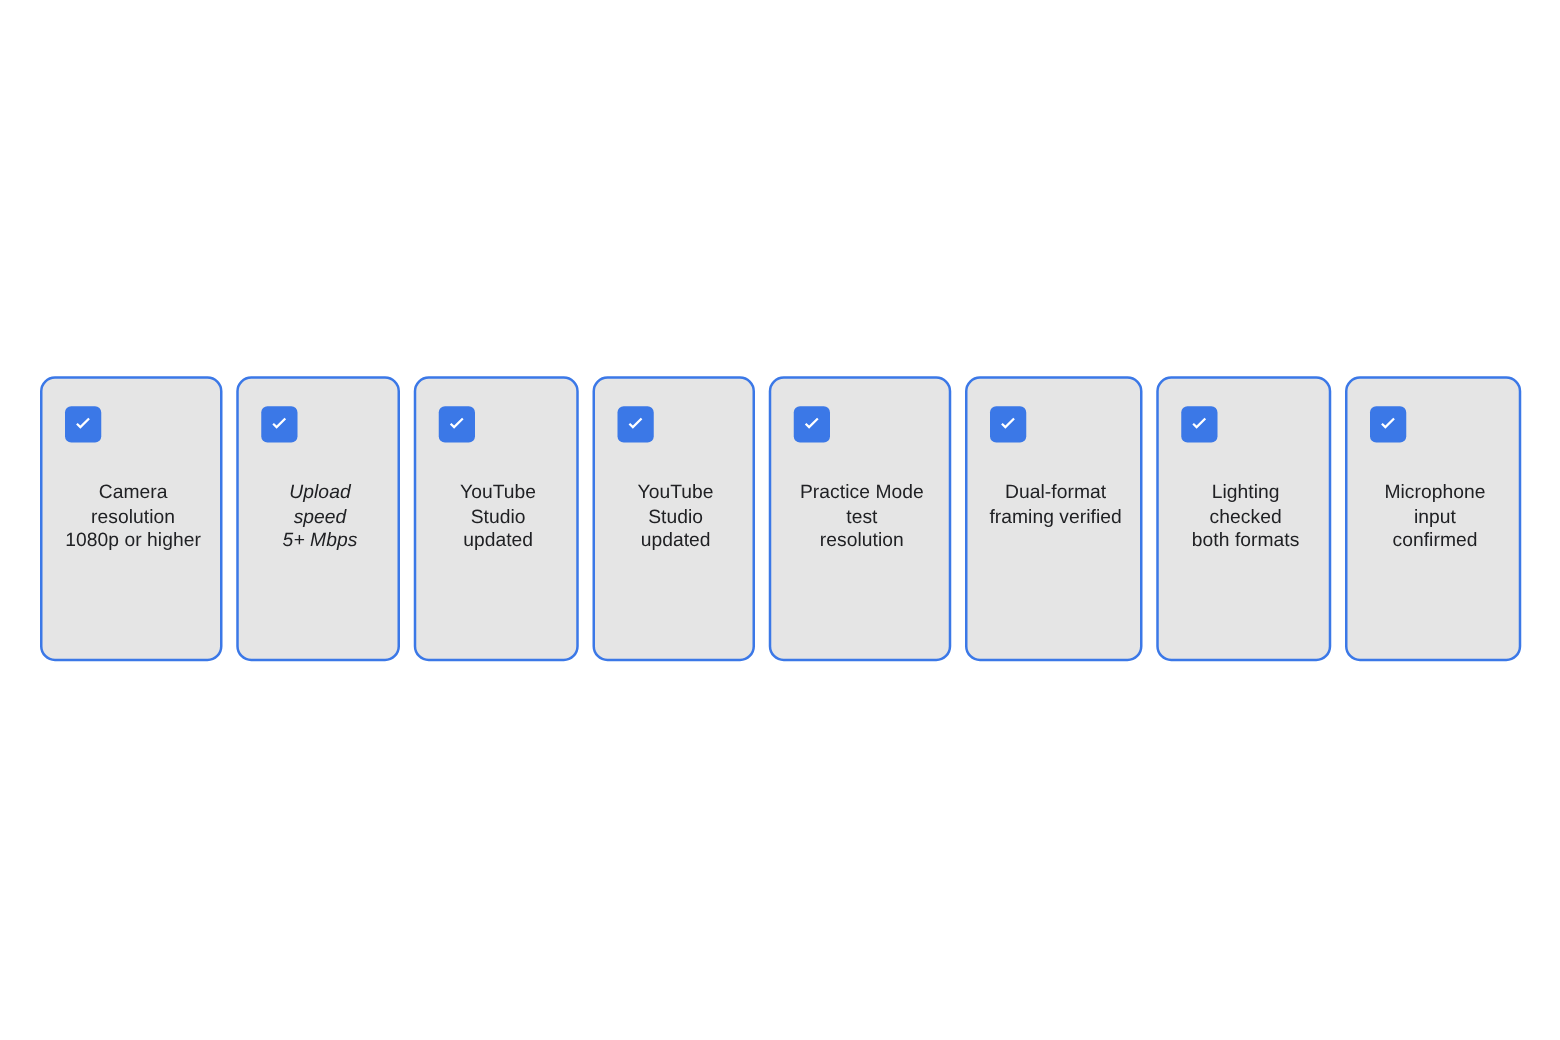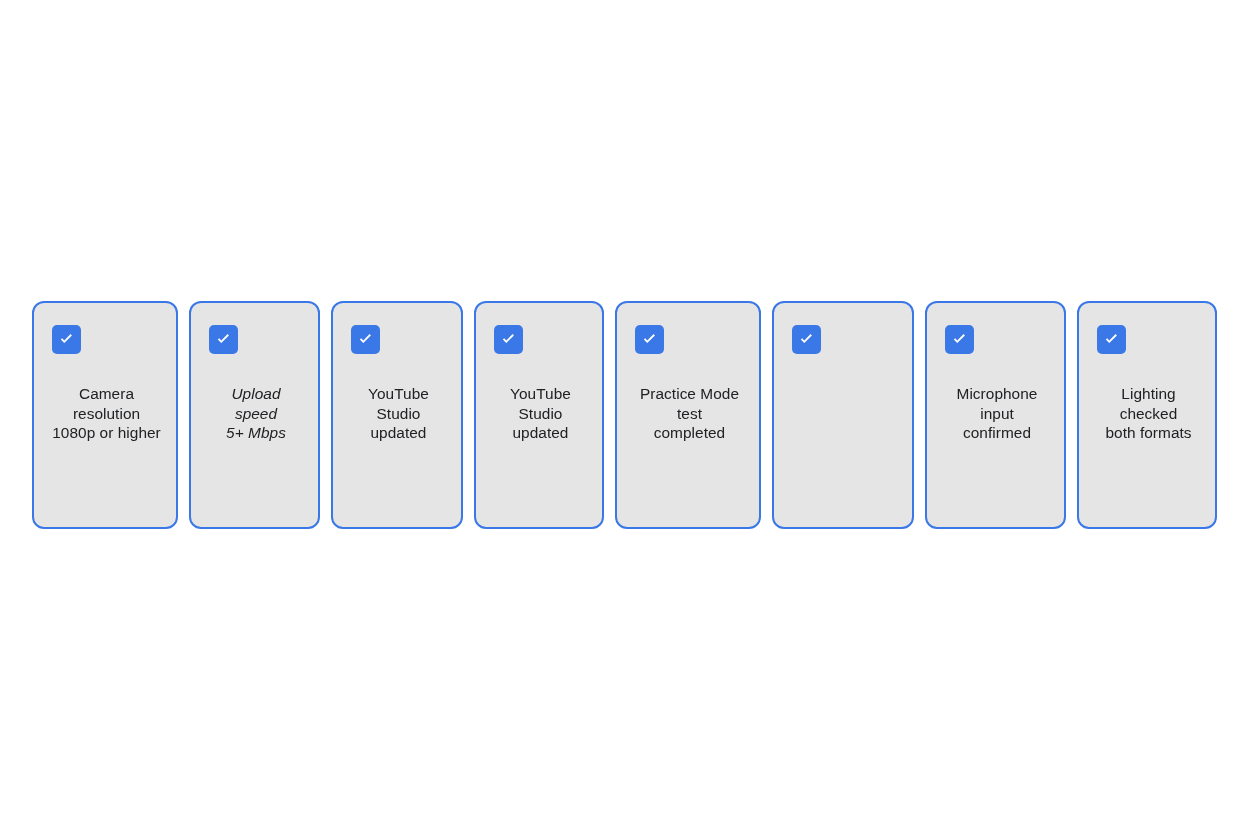--- a/index.html
+++ b/index.html
@@ -113,41 +113,43 @@
         <div class="card-label">YouTube Studio
 updated</div>
       </div>
       <div class="checklist-card" style="width: 146px;">
         <div class="checkbox-icon">
           <svg width="19" height="19" viewBox="0 0 24 24" aria-hidden="true">
             <path d="M9.2 16.4 4.9 12.1l1.6-1.6 2.7 2.7 8-8 1.6 1.6z" fill="#ffffff"></path>
           </svg>
         </div>
         <div class="card-label">Practice Mode test
-completed</div>
+resolution</div>
       </div>
       <div class="checklist-card" style="width: 142px;">
         <div class="checkbox-icon">
           <svg width="19" height="19" viewBox="0 0 24 24" aria-hidden="true">
             <path d="M9.2 16.4 4.9 12.1l1.6-1.6 2.7 2.7 8-8 1.6 1.6z" fill="#ffffff"></path>
           </svg>
         </div>
+        <div class="card-label">Dual-format
+framing verified</div>
+      </div>
+      <div class="checklist-card" style="width: 140px;">
+        <div class="checkbox-icon">
+          <svg width="19" height="19" viewBox="0 0 24 24" aria-hidden="true">
+            <path d="M9.2 16.4 4.9 12.1l1.6-1.6 2.7 2.7 8-8 1.6 1.6z" fill="#ffffff"></path>
+          </svg>
+        </div>
+        <div class="card-label">Lighting checked
+both formats</div>
       </div>
       <div class="checklist-card" style="width: 141px;">
         <div class="checkbox-icon">
           <svg width="19" height="19" viewBox="0 0 24 24" aria-hidden="true">
             <path d="M9.2 16.4 4.9 12.1l1.6-1.6 2.7 2.7 8-8 1.6 1.6z" fill="#ffffff"></path>
           </svg>
         </div>
         <div class="card-label">Microphone input
 confirmed</div>
       </div>
-      <div class="checklist-card" style="width: 140px;">
-        <div class="checkbox-icon">
-          <svg width="19" height="19" viewBox="0 0 24 24" aria-hidden="true">
-            <path d="M9.2 16.4 4.9 12.1l1.6-1.6 2.7 2.7 8-8 1.6 1.6z" fill="#ffffff"></path>
-          </svg>
-        </div>
-        <div class="card-label">Lighting checked
-both formats</div>
-      </div>
     </div>
 </div>
 
 </body></html>

